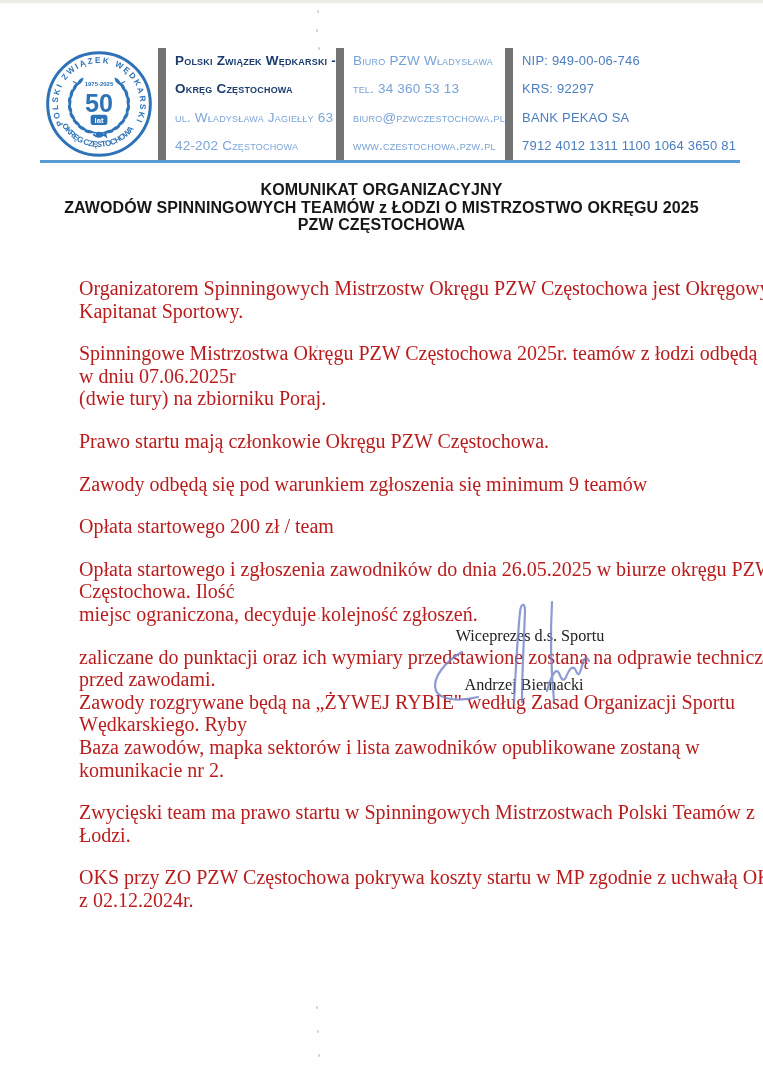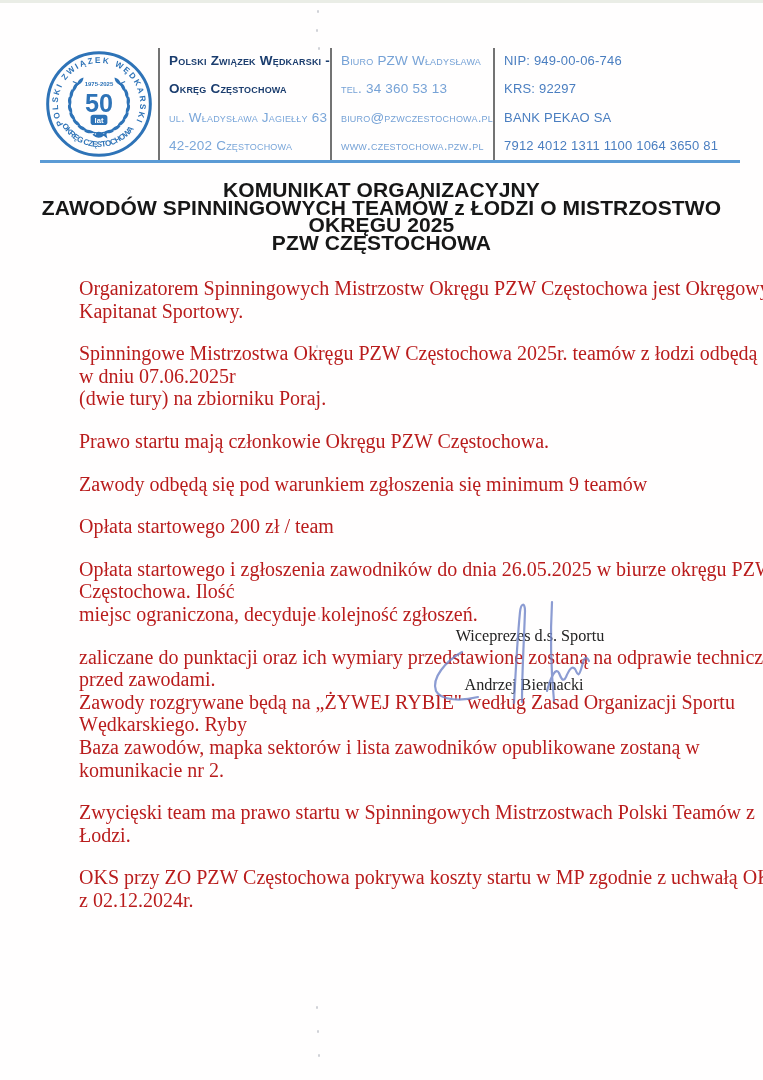--- a/index.html
+++ b/index.html
@@ -10,40 +10,40 @@
   }
   .scan-edge{position:absolute;top:0;left:0;width:100%;height:3px;background:#eaede6;}
 
   
   .letterhead{
     position:absolute;left:40px;top:48px;width:700px;height:112px;
     display:flex;font-family:"Liberation Sans", sans-serif;
   }
   .logo-wrap{flex:0 0 118px;display:flex;align-items:center;justify-content:center;}
   .lh-col{
-    border-left:2px solid #737373;
+    border-left:8px solid #737373;
     padding:5px 0 7px 9px;
     display:flex;flex-direction:column;justify-content:space-between;
     font-variant:small-caps;font-size:13.5px;letter-spacing:.2px;line-height:15px;
   }
   .col-org{flex:0 0 158px;}
   .col-office{flex:0 0 147px;}
   .col-registry{flex:1 1 auto;font-variant:normal;font-size:13px;}
   .lh-line{white-space:nowrap;}
   .org-bold{font-weight:bold;color:#1b3d6e;}
   .org-light{color:#7aa6d9;}
   .office-line{color:#76a2d6;}
   .registry-line{color:#4a7ec0;}
   .header-rule{position:absolute;left:40px;top:160px;width:700px;height:3px;background:#5b9bd5;}
 
   
   .doc-title{
     position:absolute;left:0;top:181px;width:100%;text-align:center;
     font-family:"Liberation Sans", sans-serif;font-weight:bold;
-    font-size:21px;line-height:17.5px;color:#171717;letter-spacing:.1px;
+    font-size:16px;line-height:17.5px;color:#171717;letter-spacing:.1px;
   }
 
   
   .doc-body{position:absolute;left:38px;top:277px;width:710px;font-size:20px;line-height:22.6px;color:#b91c1c;margin-left:41px;}
   .para{margin:0;}
   .sp{margin-top:5px;}
   .gap{margin-top:15px;}
   .gap-sm{margin-top:7px;}
 
   

